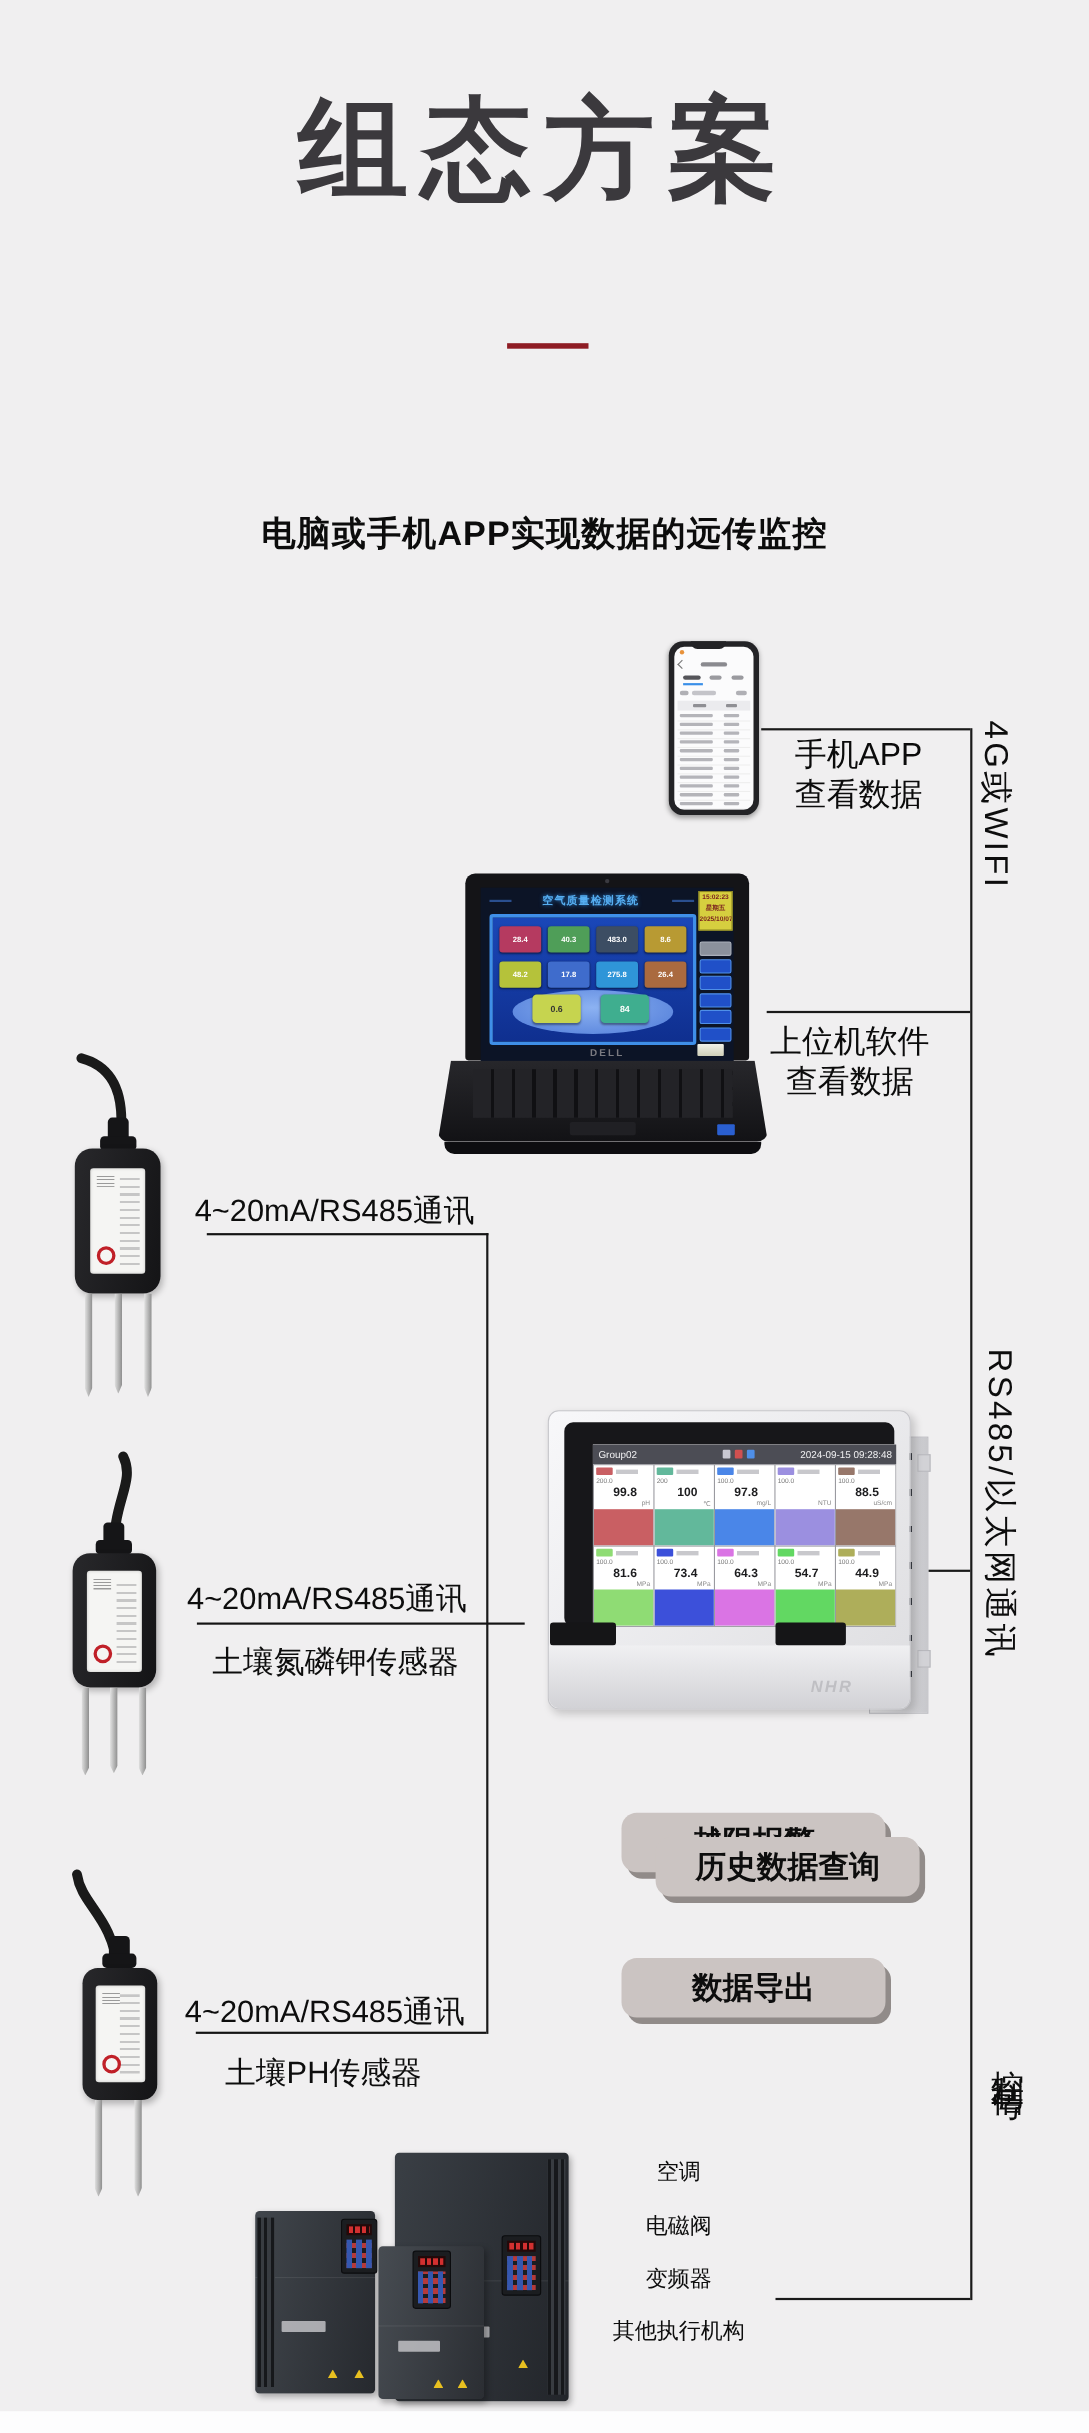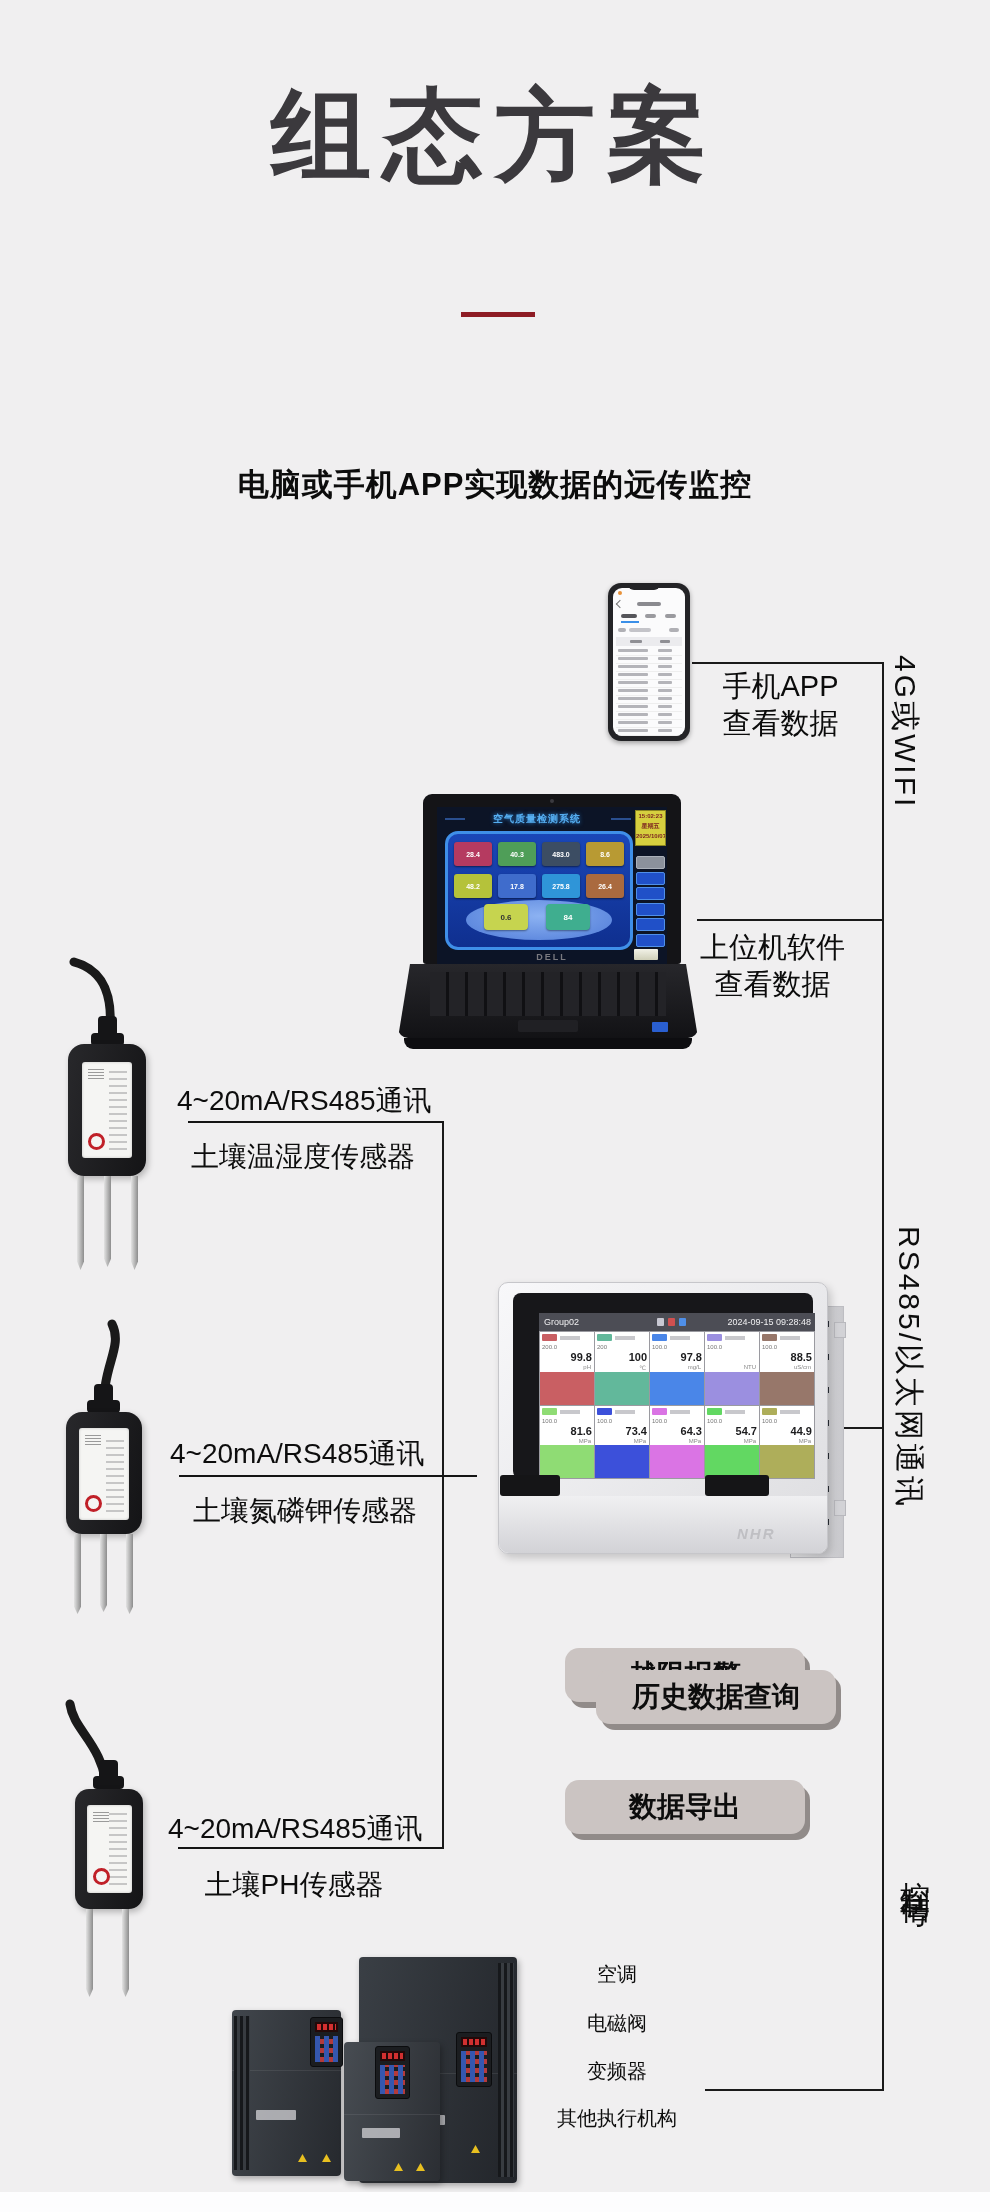--- a/index.html
+++ b/index.html
@@ -37,21 +37,21 @@
   .prow{position:absolute;left:3px;width:66px;height:8px;border-bottom:0.5px solid #eee;}
   .pbar{position:absolute;height:3px;background:#b4b4b9;border-radius:1px;}
   
   .laptop{left:398px;top:794px;width:300px;height:256px;}
   .lt-lid{position:absolute;left:25px;top:0;width:258px;height:170px;background:#141417;border-radius:9px 9px 3px 3px;}
   .lt-cam{position:absolute;left:50%;top:5px;width:4px;height:4px;margin-left:-2px;border-radius:50%;background:#3a3a40;}
   .lt-screen{position:absolute;left:39px;top:13px;width:230px;height:179px;background:#0c1426;overflow:hidden;}
   .lt-title{position:absolute;left:0;top:5px;width:200px;text-align:center;font-size:10px;font-weight:700;
             color:#56aef0;letter-spacing:1px;text-shadow:0 0 4px #2a7fd0;}
   .lt-dash{position:absolute;top:11px;width:20px;height:2px;background:#2a4f8f;}
-  .lt-panel{position:absolute;left:8px;top:24px;width:182px;height:113px;border:3px solid #3f8fe8;border-radius:13px;
+  .lt-panel{position:absolute;left:8px;top:24px;width:182px;height:113px;border:3px solid #3f8fe8;border-radius:3px;
             background:linear-gradient(180deg,#1a47b8,#0f2f8f);}
   .ltile{position:absolute;width:38px;height:24px;border-radius:3px;box-shadow:0 1px 2px rgba(0,0,0,.5);
          font-size:7px;color:#fff;display:flex;align-items:center;justify-content:center;font-weight:700;}
   .lt-ellipse{position:absolute;left:18px;top:66px;width:146px;height:40px;border-radius:50%;
               background:radial-gradient(ellipse at 50% 40%,#8cb2f2,#4f7bd8);}
   .etile{position:absolute;width:44px;height:26px;border-radius:4px;font-size:8px;font-weight:700;
          display:flex;align-items:center;justify-content:center;box-shadow:0 1px 2px rgba(0,0,0,.4);}
   .lt-sidebar{position:absolute;left:198px;top:3px;width:29px;height:139px;}
   .lt-clock{position:absolute;left:0;top:0;width:29px;height:34px;background:#d6cf3f;border:1px solid #8a8420;
             font-size:6px;line-height:10px;text-align:center;color:#7a1f1f;font-weight:700;overflow:hidden;}
@@ -99,21 +99,21 @@
   .rec-group{position:absolute;left:5px;top:0;}
   .rec-date{position:absolute;right:4px;top:0;}
   .rec-hicons{position:absolute;left:118px;top:5px;display:flex;gap:4px;}
   .rec-hicons span{width:7px;height:8px;display:inline-block;border-radius:1px;}
   .rec-grid{position:absolute;left:0;top:18px;width:274px;height:146px;display:grid;
             grid-template-columns:repeat(5,1fr);grid-template-rows:repeat(2,1fr);gap:1px;background:#9a9aa0;padding:1px;}
   .rtile{position:relative;background:#fff;overflow:hidden;}
   .rtile .chip{position:absolute;left:2px;top:2px;width:15px;height:7px;border-radius:1px;}
   .rtile .chipbar{position:absolute;left:20px;top:4px;width:20px;height:4px;background:#c8c8cc;}
   .rtile .range{position:absolute;left:2px;top:12px;font-size:6px;color:#777;}
-  .rtile .value{position:absolute;right:2px;top:19px;font-size:11px;font-weight:700;color:#1c1c1e;}
+  .rtile .value{position:absolute;right:15px;top:19px;font-size:11px;font-weight:700;color:#1c1c1e;}
   .rtile .unit{position:absolute;right:3px;top:32px;font-size:6px;color:#888;}
   .rtile .cblock{position:absolute;left:0;right:0;bottom:0;height:33px;}
   .rec-flap{position:absolute;top:192px;height:21px;background:#151517;border-radius:3px;}
   .rec-base{position:absolute;left:0;top:213px;width:328px;height:57px;border-radius:0 0 10px 10px;
             background:linear-gradient(180deg,#f0f0f2,#d2d2d6);}
   .rec-logo{position:absolute;left:238px;top:242px;font-size:15px;font-weight:900;font-style:italic;
             color:#bfbfc3;letter-spacing:2px;}
   
   .feature-btn{left:565px;width:240px;height:54px;background:#cbc4c2;border-radius:14px;
                box-shadow:5px 6px 0 0 #918b89;font-size:28px;font-weight:600;color:#0d0d0d;
@@ -289,21 +289,20 @@
       <div class="plate-barcode"></div>
       <div class="plate-lines"></div>
       <div class="plate-logo"></div>
     </div>
   </div>
   <div class="abs prong" style="left:77px;top:1176px;height:94px;"></div>
   <div class="abs prong" style="left:104px;top:1176px;height:91px;"></div>
   <div class="abs prong" style="left:131px;top:1176px;height:94px;"></div>
   <div class="abs sensor-label" style="left:177px;top:1082px;width:252px;">4~20mA/RS485通讯</div>
   <div class="abs underline" style="left:188px;top:1121px;width:256px;"></div>
-  <div class="abs sensor-name" style="left:177px;top:1138px;width:252px;">土壤温湿度传感器</div>
 
   <svg class="abs" style="left:70px;top:1318px;" width="80" height="98" viewBox="0 0 80 98">
     <path d="M42,6 C54,30 30,50 35,94" stroke="#1a1a1a" stroke-width="9" fill="none" stroke-linecap="round"></path>
   </svg>
   <div class="abs nub" style="left:94px;top:1384px;width:19px;height:28px;"></div>
   <div class="abs nub" style="left:87px;top:1400px;width:33px;height:13px;"></div>
   <div class="abs sensor-body" style="left:66px;top:1412px;width:76px;height:122px;">
     <div class="plate" style="left:13px;top:16px;width:50px;height:92px;">
       <div class="plate-barcode"></div>
       <div class="plate-lines"></div>

